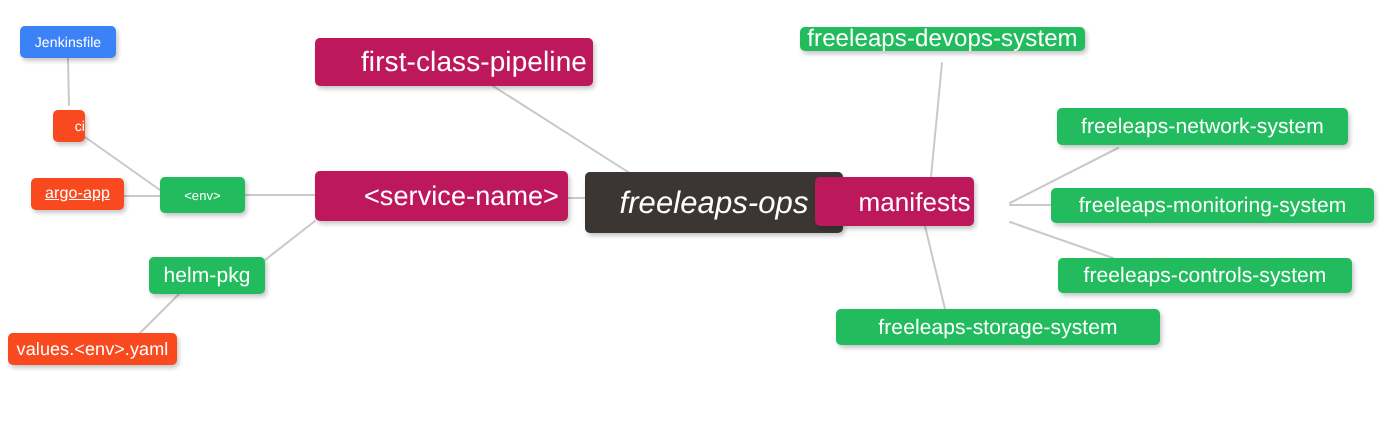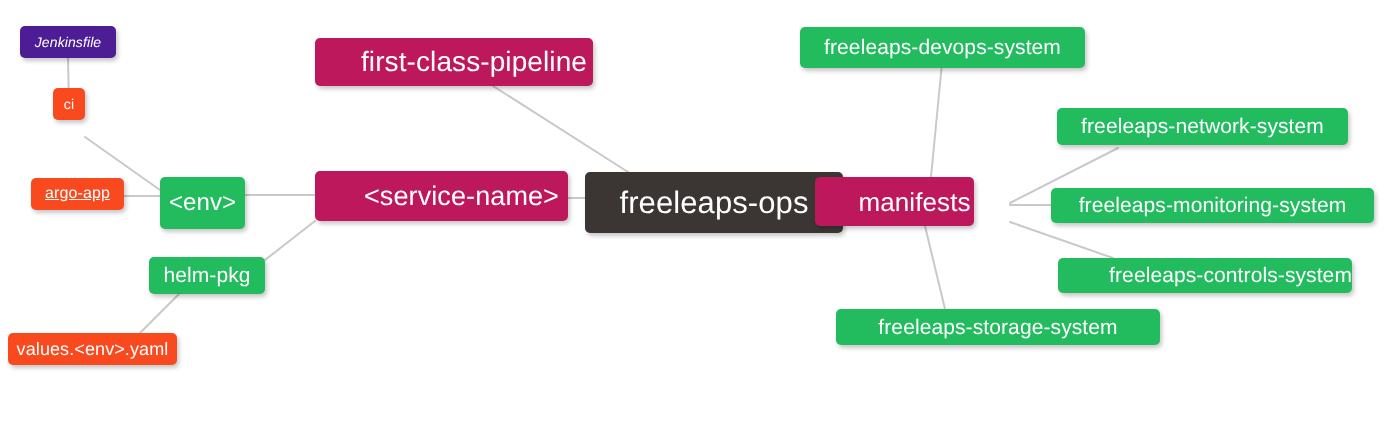--- a/index.html
+++ b/index.html
@@ -37,21 +37,21 @@
     color: #ffffff;
     white-space: nowrap;
     line-height: 1;
     letter-spacing: 0.1px;
     box-shadow: 2px 3px 4px rgba(0,0,0,0.22);
     text-rendering: geometricPrecision;
   }
   .node-root     { background: #3b3633; }
   .node-blue     { background: #be185d; padding-left: 40px; }
   .node-green    { background: #22bc5f; }
-  .node-orange   { background: #4c1d95; font-style: italic; }
+  .node-orange   { background: #3b82f6; }
   .node-red      { background: #f9491f; }
 </style>
 </head>
 <body>
 
 <div id="mindmap">
   <svg id="edge-layer" viewBox="0 0 1390 421" width="1390" height="421" xmlns="http://www.w3.org/2000/svg">
       <line x1="68" y1="58" x2="69" y2="105" stroke="#c9c9c9" stroke-width="2" stroke-linecap="round"></line>
       <line x1="85" y1="137" x2="160" y2="190" stroke="#c9c9c9" stroke-width="2" stroke-linecap="round"></line>
       <line x1="124" y1="196" x2="160" y2="196" stroke="#c9c9c9" stroke-width="2" stroke-linecap="round"></line>
@@ -64,56 +64,56 @@
       <line x1="931" y1="177" x2="942" y2="63" stroke="#c9c9c9" stroke-width="2" stroke-linecap="round"></line>
       <line x1="1010" y1="203" x2="1118" y2="148" stroke="#c9c9c9" stroke-width="2" stroke-linecap="round"></line>
       <line x1="1010" y1="205" x2="1051" y2="205" stroke="#c9c9c9" stroke-width="2" stroke-linecap="round"></line>
       <line x1="1010" y1="222" x2="1113" y2="258" stroke="#c9c9c9" stroke-width="2" stroke-linecap="round"></line>
       <line x1="925" y1="226" x2="945" y2="309" stroke="#c9c9c9" stroke-width="2" stroke-linecap="round"></line>
     </svg>
   <div id="node-layer">
       <div class="node node-orange" style="left: 20px; top: 26px; width: 96px; height: 32px; font-size: 14px;">
         <span>Jenkinsfile</span>
       </div>
-      <div class="node node-red" style="left: 53px; top: 88px; width: 32px; height: 32px; font-size: 14px;">
+      <div class="node node-red" style="left: 53px; top: 110px; width: 32px; height: 32px; font-size: 14px; justify-content: flex-end;">
         <span>ci</span>
       </div>
       <div class="node node-red" style="left: 31px; top: 178px; width: 93px; height: 32px; font-size: 16px; text-decoration: underline;">
         <span>argo-app</span>
       </div>
       <div class="node node-red" style="left: 8px; top: 333px; width: 169px; height: 32px; font-size: 18px;">
         <span>values.&lt;env&gt;.yaml</span>
       </div>
-      <div class="node node-green" style="left: 160px; top: 177px; width: 85px; height: 52px; font-size: 24px;">
+      <div class="node node-green" style="left: 160px; top: 177px; width: 85px; height: 36px; font-size: 13px;">
         <span>&lt;env&gt;</span>
       </div>
       <div class="node node-green" style="left: 149px; top: 257px; width: 116px; height: 37px; font-size: 21px;">
         <span>helm-pkg</span>
       </div>
       <div class="node node-blue" style="left: 315px; top: 38px; width: 278px; height: 48px; font-size: 28px;">
         <span>first-class-pipeline</span>
       </div>
       <div class="node node-blue" style="left: 315px; top: 171px; width: 253px; height: 50px; font-size: 27px;">
         <span>&lt;service-name&gt;</span>
       </div>
-      <div class="node node-root" style="left: 585px; top: 172px; width: 258px; height: 61px; font-size: 31px;">
+      <div class="node node-root" style="left: 585px; top: 172px; width: 258px; height: 61px; font-size: 31px; font-style: italic;">
         <span>freeleaps-ops</span>
       </div>
       <div class="node node-blue" style="left: 815px; top: 177px; width: 159px; height: 49px; font-size: 26px;">
         <span>manifests</span>
       </div>
-      <div class="node node-green" style="left: 800px; top: 27px; width: 285px; height: 41px; font-size: 21px;">
+      <div class="node node-green" style="left: 800px; top: 27px; width: 285px; height: 24px; font-size: 24px;">
         <span>freeleaps-devops-system</span>
       </div>
       <div class="node node-green" style="left: 1057px; top: 108px; width: 291px; height: 37px; font-size: 21px;">
         <span>freeleaps-network-system</span>
       </div>
       <div class="node node-green" style="left: 1051px; top: 188px; width: 323px; height: 35px; font-size: 21px;">
         <span>freeleaps-monitoring-system</span>
       </div>
-      <div class="node node-green" style="left: 1058px; top: 258px; width: 294px; height: 35px; font-size: 21px; justify-content: flex-end;">
+      <div class="node node-green" style="left: 1058px; top: 258px; width: 294px; height: 35px; font-size: 21px;">
         <span>freeleaps-controls-system</span>
       </div>
       <div class="node node-green" style="left: 836px; top: 309px; width: 324px; height: 36px; font-size: 21px;">
         <span>freeleaps-storage-system</span>
       </div>
     </div>
 </div>
 
 </body></html>

